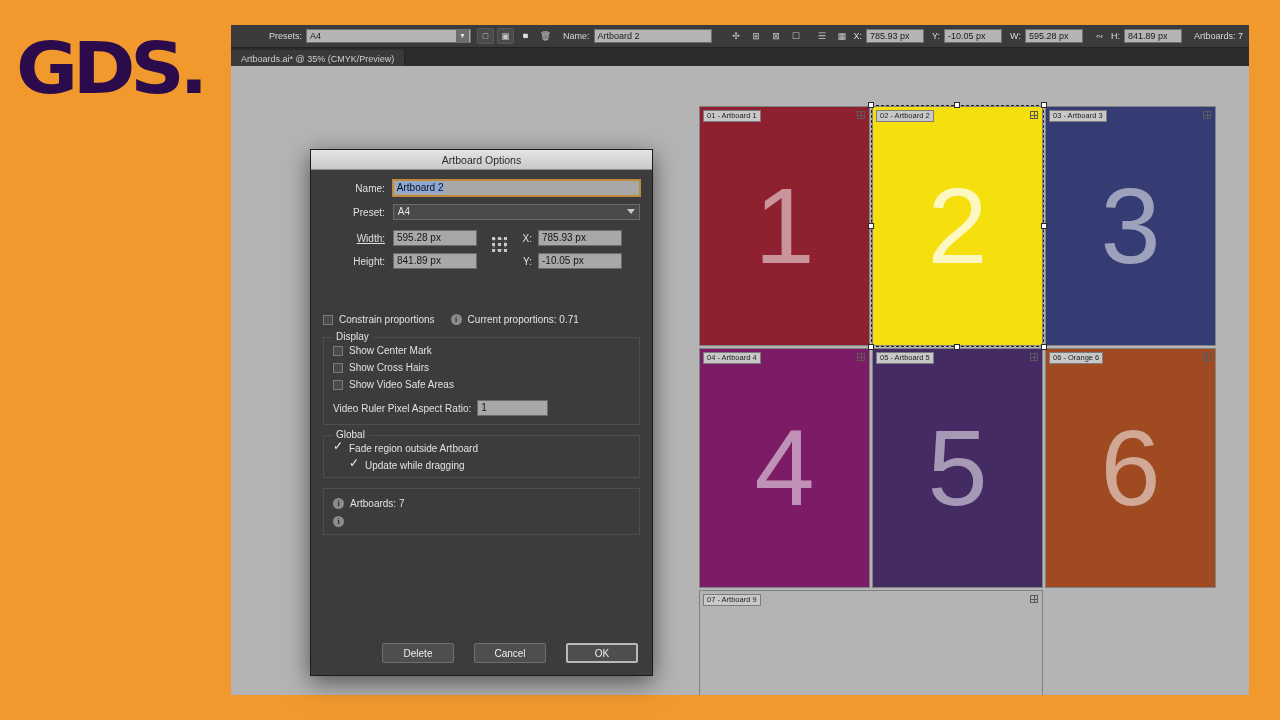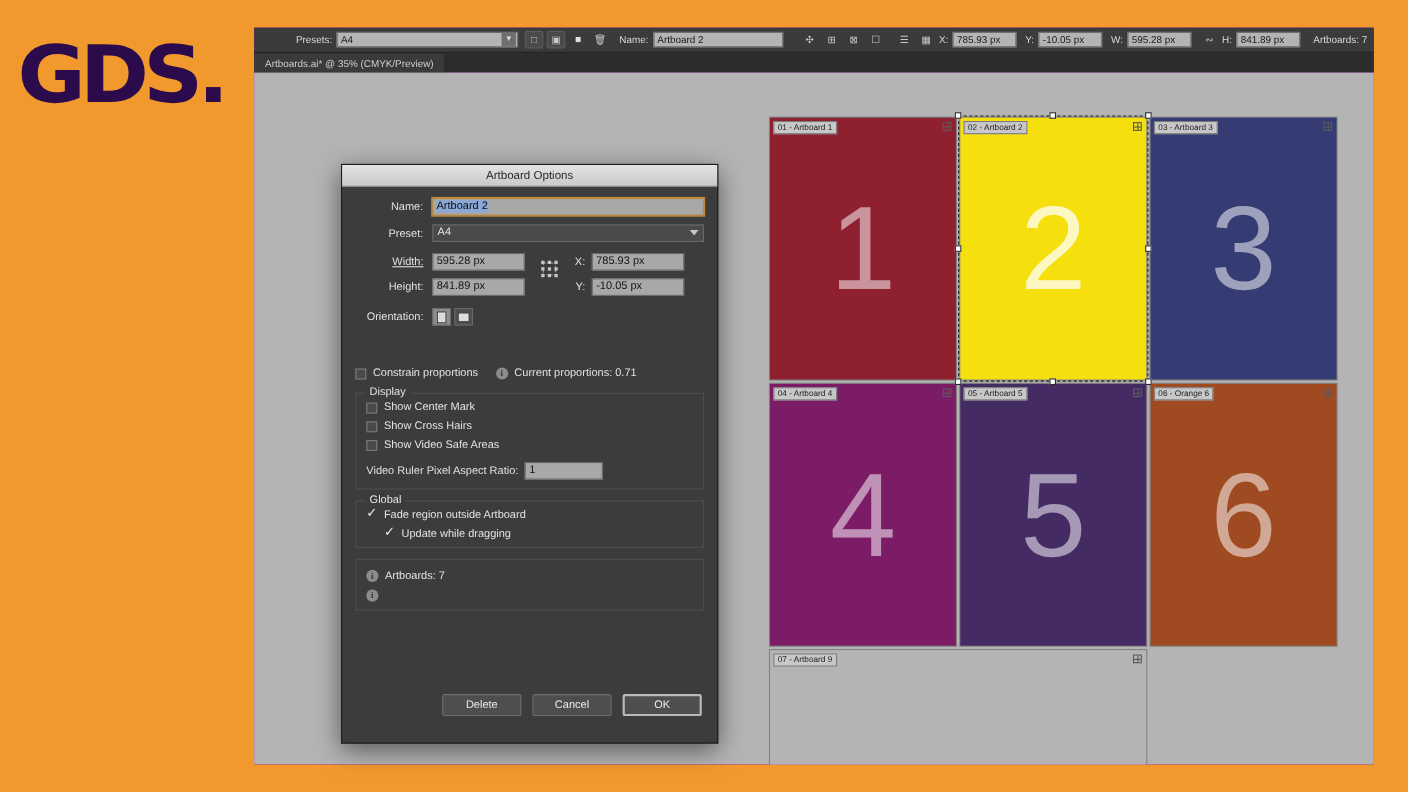--- a/index.html
+++ b/index.html
@@ -43,21 +43,21 @@
     font-size: 88px;
     line-height: 1;
     letter-spacing: -2px;
     padding-bottom: 6px;
   }
 
   
   #ai-window {
     position: absolute; left: 231px; top: 25px;
     width: 1018px; height: 670px;
-    background: #a21caf;
+    background: #0f172a;
     overflow: hidden;
   }
 
   
   #control-bar {
     position: absolute; left: 0; top: 0; width: 1018px; height: 23px;
     background: #3B3B3B;
     border-bottom: 1px solid #222;
     display: flex; align-items: center;
     color: #D8D8D8; font-size: 9px;
@@ -238,22 +238,22 @@
   .group-title {
     position: absolute; left: 8px; top: -7px;
     background: #3C3C3C; padding: 0 4px;
     font-size: 10px; color: #E4E4E4;
   }
   .group.notitle { padding-top: 9px; }
 
   #dialog-buttons {
     position: absolute; left: 0; bottom: 0; width: 100%;
     height: 44px;
-    display: flex; align-items: flex-start; justify-content: flex-end;
-    padding-right: 14px; gap: 10px;
+    display: flex; align-items: center; justify-content: flex-end;
+    padding-right: 14px; gap: 20px;
   }
   .dlg-btn {
     min-width: 72px; height: 20px;
     background: #4E4E4E; border: 1px solid #6E6E6E;
     color: #EDEDED; font-size: 10px;
     display: inline-flex; align-items: center; justify-content: center;
     border-radius: 2px;
   }
   .dlg-btn.default {
     border: 2px solid #B9B9B9;
@@ -422,33 +422,20 @@
             <span class="txtfield" style="width:84px;">785.93 px</span>
           </div>
           <div class="row" style="margin-bottom:7px;">
             <span class="lbl" style="width:14px; margin-right:6px;">Y:</span>
             <span class="txtfield" style="width:84px;">-10.05 px</span>
           </div>
         </div>
       </div>
     </div>
 
-    <div class="row" style="margin-bottom:8px;">
-      <span class="lbl" style="width:62px; margin-right:8px;">Orientation:</span>
-      <span class="orient-btn active">
-        <svg width="9" height="11" viewBox="0 0 9 11">
-            <rect x="0.5" y="0.5" width="8" height="10" fill="#DCDCDC" stroke="#333"></rect>
-          </svg>
-      </span>
-      <span class="orient-btn">
-        <svg width="11" height="9" viewBox="0 0 11 9">
-            <rect x="0.5" y="0.5" width="10" height="8" fill="#DCDCDC" stroke="#333"></rect>
-          </svg>
-      </span>
-    </div>
 
     <div class="cb-row" style="margin-bottom:12px;margin-top:38px;">
       <span class="checkbox"></span>
       <span>Constrain proportions</span>
       <span class="info-dot" style="margin-left:16px;">i</span>
       <span>Current proportions: 0.71</span>
     </div>
 
     <div class="group">
       <span class="group-title">Display</span>

